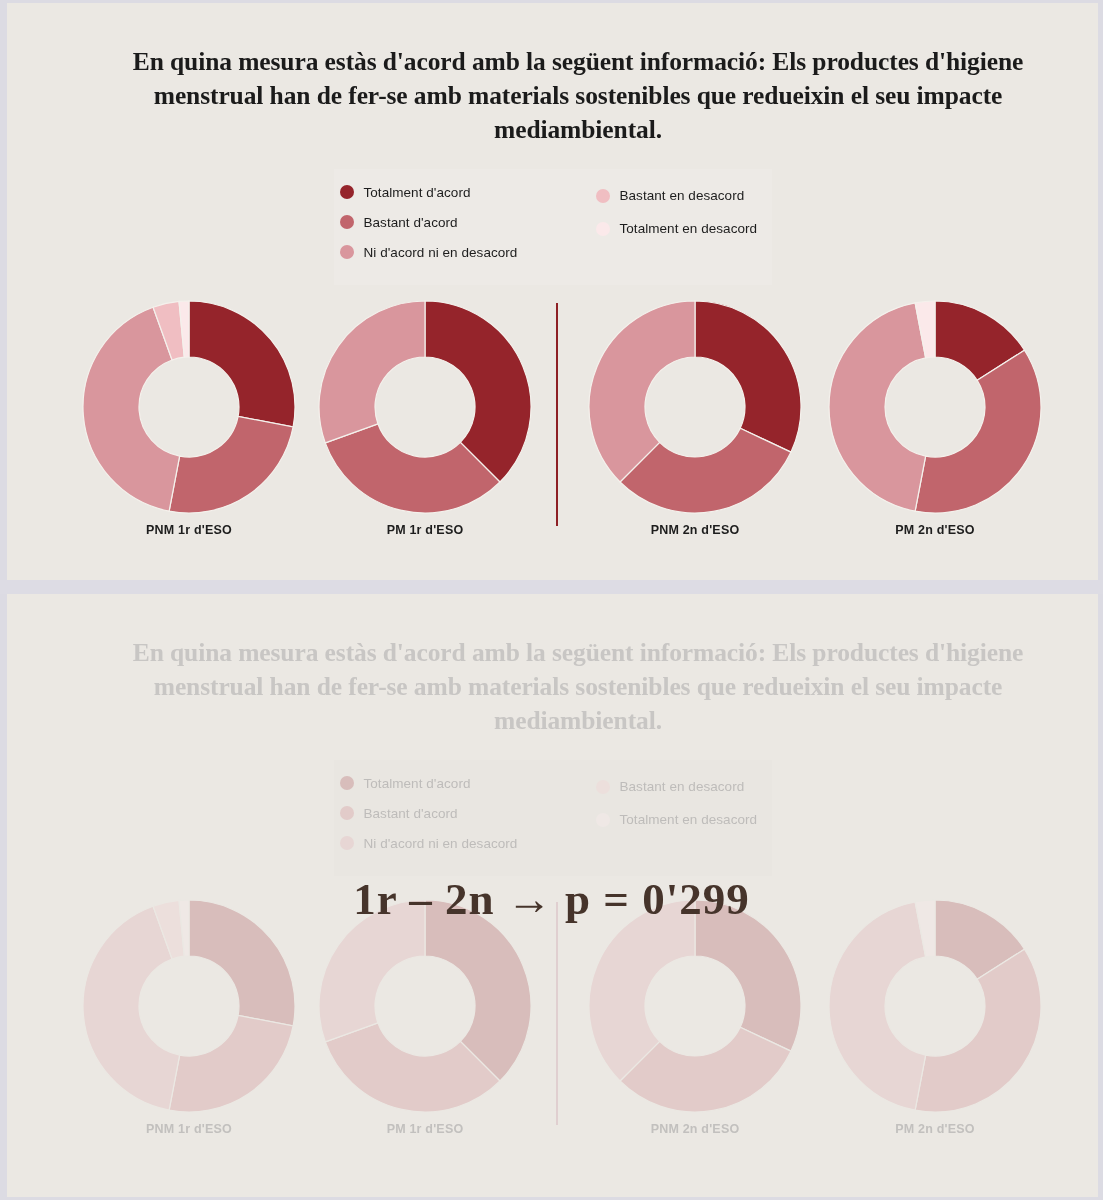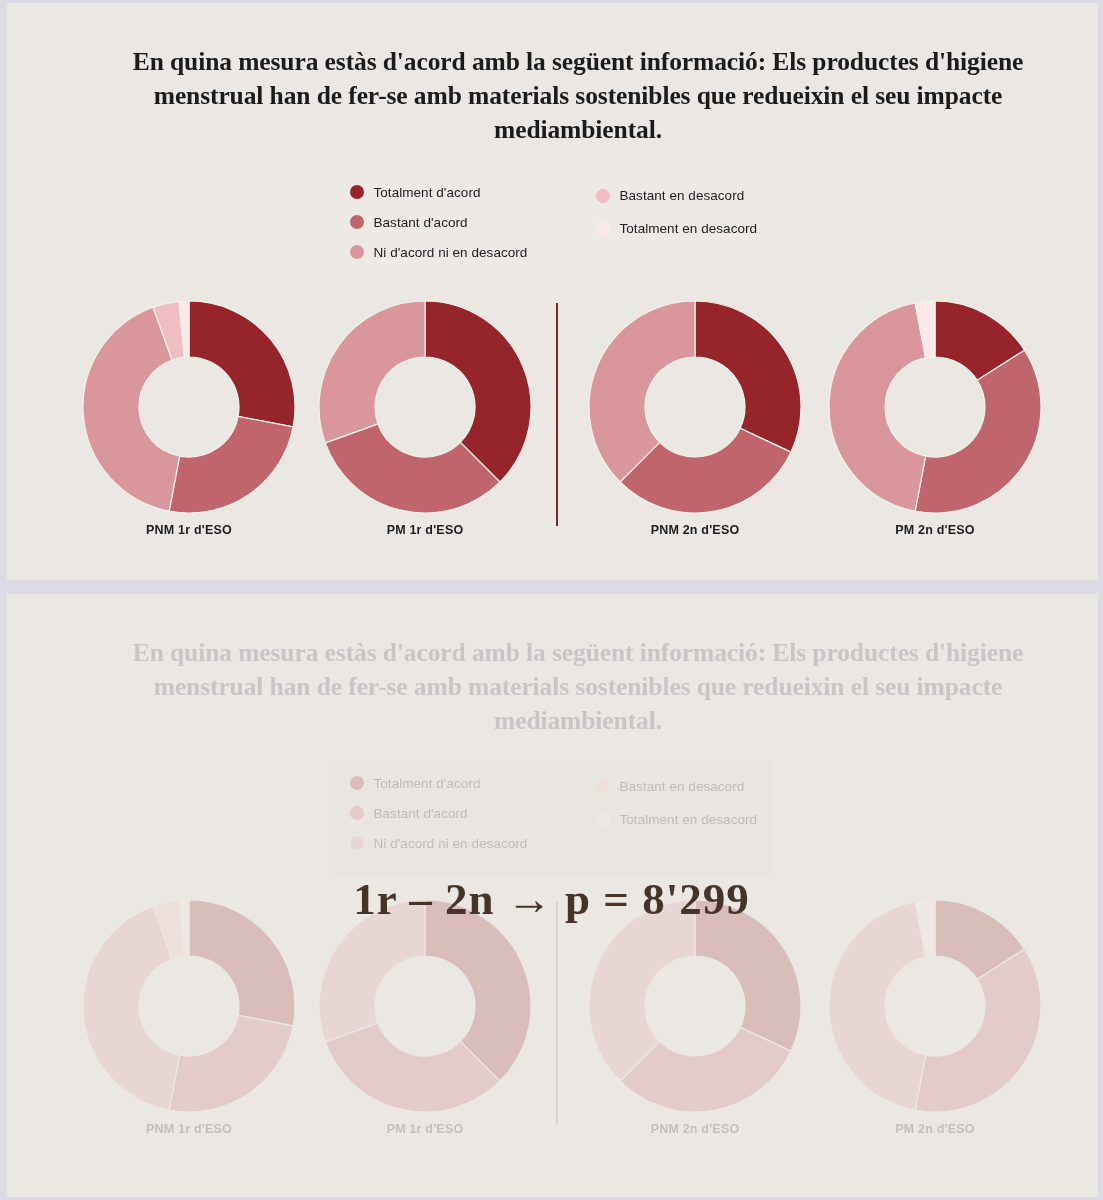--- a/index.html
+++ b/index.html
@@ -68,21 +68,21 @@
     position: relative;
     margin: 22px auto 0 auto;
     width: 438px;
     background: #edeae6;
     padding: 8px 10px 8px 10px;
     box-sizing: border-box;
   }
   .legend-col {
     position: absolute;
   }
-  .legend-col-left { left: 16px; top: 8px; }
+  .legend-col-left { left: 6px; top: 8px; }
   .legend-col-right { left: 262px; top: 10px; }
   .legend-item {
     display: flex;
     align-items: center;
     height: 30px;
     white-space: nowrap;
   }
   .legend-item.sparse { height: 33px; }
   .legend-dot {
     width: 14px;
@@ -318,13 +318,13 @@
               <path d="M88.13758065391322,212.12244857724102A106,106 0 0 1 88.13758065391309,3.877551422759012L98.63093427071372,58.88563746356557A50,50 0 0 0 98.63093427071378,157.11436253643444Z" fill="rgb(231,214,212)" stroke="#ebe8e3" stroke-width="1.2"></path>
               <path d="M88.13758065391309,3.877551422759012A106,106 0 0 1 107.99999999999999,2L107.99999999999999,58A50,50 0 0 0 98.63093427071372,58.88563746356557Z" fill="rgb(239,232,229)" stroke="#ebe8e3" stroke-width="1.2"></path>
             </svg>
           </div>
         <div class="donut-label">PM 2n d'ESO</div>
       </div>
     </div>
   </section>
 </div>
 
-<div class="pvalue-overlay">1r – 2n → p = 8'299</div>
+<div class="pvalue-overlay">1r – 2n → p = 0'299</div>
 
 </body></html>

